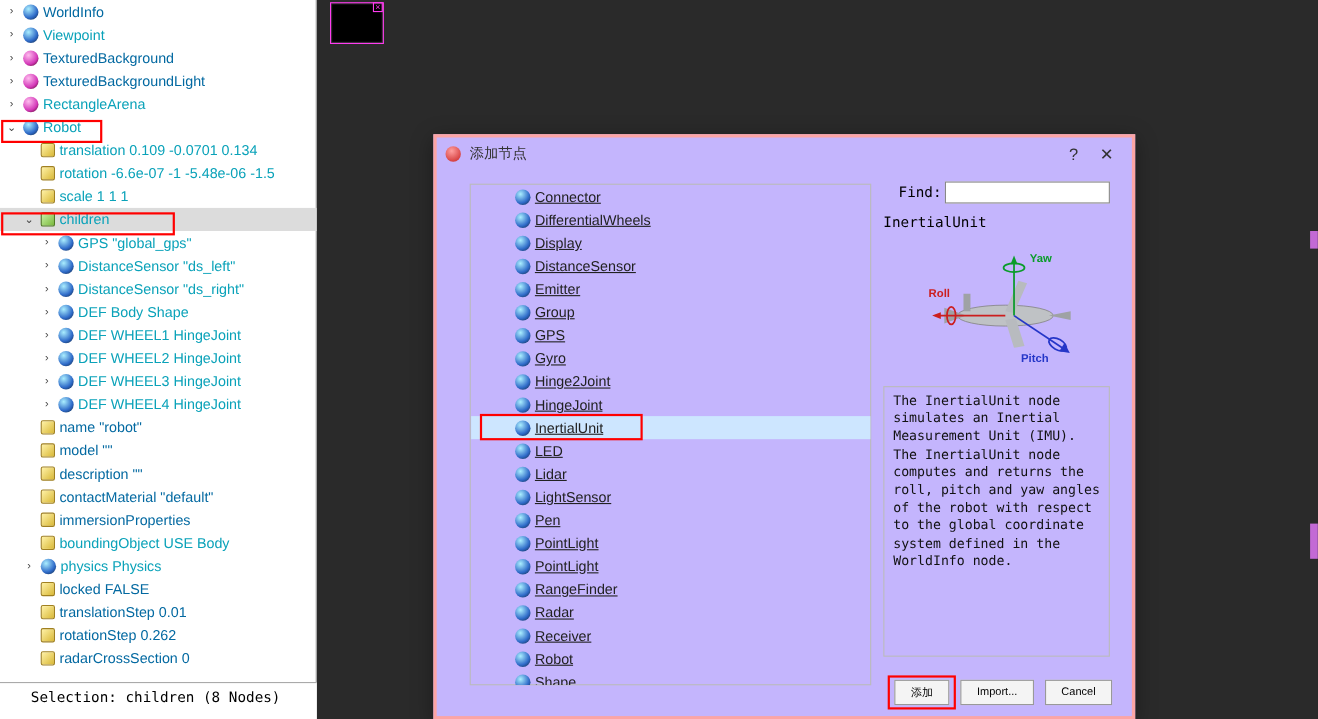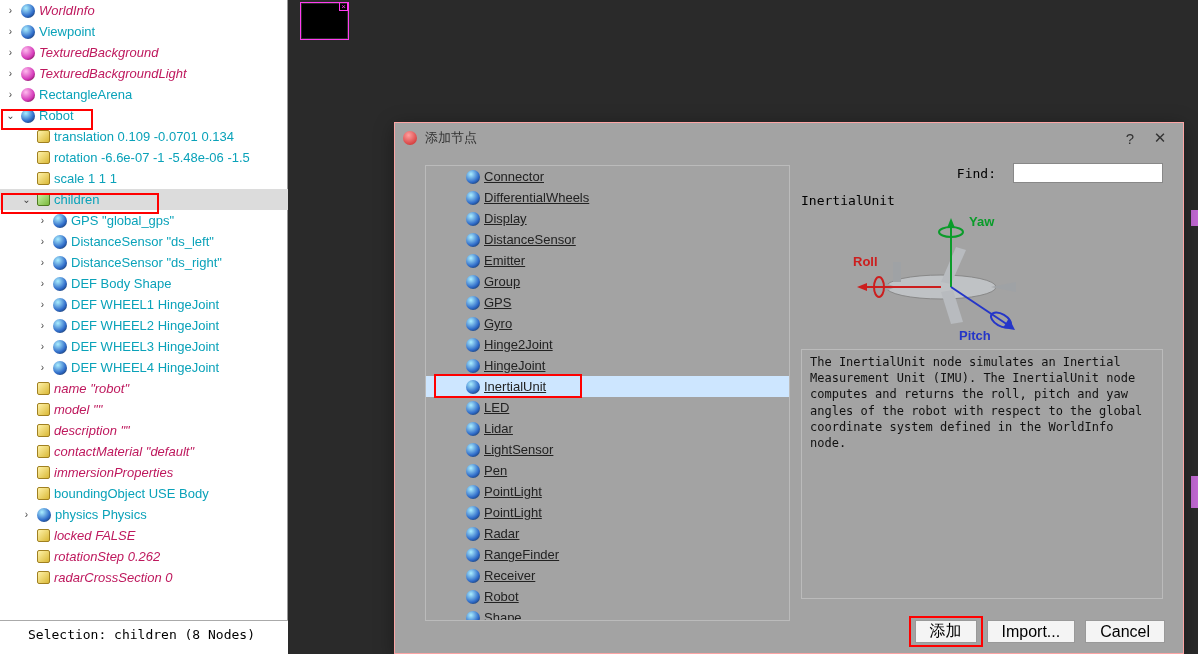--- a/index.html
+++ b/index.html
@@ -14,58 +14,58 @@
 .tree-row { height:21px; display:flex; align-items:center; white-space:nowrap; cursor:default; }
 .tree-row.selected { background:#dcdcdc; }
 .expander { width:13px; display:inline-flex; justify-content:center; color:#444; font-size:10px; }
 .expander.empty { visibility:hidden; }
 .node-icon { width:14px; height:14px; border-radius:50%; margin:0 4px; display:inline-block; flex-shrink:0; }
 .sphere-blue { background:radial-gradient(circle at 35% 30%, #aef, #2e6ac8 60%, #123 100%); }
 .sphere-magenta { background:radial-gradient(circle at 35% 30%, #fbe, #d439b9 60%, #401 100%); }
 .cube-yellow { width:13px; height:13px; border-radius:2px; background:linear-gradient(135deg,#fff2a8,#d9b836); border:1px solid #a08020; }
 .cube-green { width:13px; height:13px; border-radius:2px; background:linear-gradient(135deg,#c9f2a8,#7ab93b); border:1px solid #4e7a20; }
 .node-label { color:#0aa2b9; }
-.node-label.gray { color:#be185d;font-style:italic; }
+.node-label.gray { color:#0369a1; }
 .indent0{padding-left:4px} .indent1{padding-left:20px} .indent2{padding-left:36px}
 .redbox { border:2px solid #f00; position:absolute; pointer-events:none; }
 .selection-bar { position:absolute; left:0; bottom:0; width:288px; height:34px; border-top:1px solid #aaa; background:#fff; font-family:Consolas,monospace; font-size:13px; padding:6px 0 0 28px; }
 
 
 .vp-thumb { position:absolute; left:300px; top:2px; width:49px; height:38px; border:1px solid #ff3cf0; }
 .vp-thumb .inner { position:absolute; left:1px; top:1px; width:45px; height:34px; background:#000; }
 .vp-thumb .x { position:absolute; right:0; top:-1px; width:9px; height:9px; border:1px solid #ff3cf0; color:#ff3cf0; font-size:8px; line-height:7px; text-align:center; }
 
 
-.dialog { position:absolute; left:394px; top:122px; width:790px; height:532px; background:#a3a3a3; border:1px solid #fca5a5; box-shadow:0 4px 18px rgba(0,0,0,0.35); }
+.dialog { position:absolute; left:394px; top:122px; width:638px; height:532px; background:#c4b5fd; border:3px solid #fca5a5; box-shadow:0 4px 18px rgba(0,0,0,0.35); }
 .titlebar { height:30px; display:flex; align-items:center; padding:0 8px; }
 .titlebar .bug { width:14px; height:14px; border-radius:50%; background:radial-gradient(circle at 40% 30%, #ff9e9e, #c82020); margin-right:8px; }
 .titlebar .title { flex:1; color:#333; }
 .titlebar .tb-btn { width:30px; text-align:center; font-size:15px; color:#333; }
 .dialog-body { position:absolute; left:0; top:30px; right:0; bottom:0; }
 
 .node-list-wrap { position:absolute; left:30px; top:12px; width:365px; height:456px; border:1px solid #bbb; overflow-y:scroll; }
 .node-list-wrap::-webkit-scrollbar { width:17px;} .node-list-wrap::-webkit-scrollbar-track{background:#f0f0f0}
 .node-list-wrap::-webkit-scrollbar-thumb{background:#c0c0c0;border:1px solid #a0a0a0}
 .list-row { height:21px; display:flex; align-items:center; padding-left:36px; cursor:default; }
 .list-row.selected { background:#cde6ff; }
 .list-row .node-label { color:#222;text-decoration:underline; }
 .red-sel { position:absolute; border:2px solid #f00; pointer-events:none; }
 
 .find-row { position:absolute; right:20px; top:10px; display:flex; align-items:center; }
-.find-row label { font-family:Consolas,monospace; margin-right:17px;text-align:center; }
+.find-row label { font-family:Consolas,monospace; margin-right:3px;text-align:center; }
 .find-row input { width:150px; height:20px; border:1px solid #888; padding:0 4px; }
 
 .info-wrap { position:absolute; left:406px; top:40px; right:20px; bottom:54px; }
 .info-title { font-family:Consolas,monospace; margin-bottom:4px; }
 .info-fig { height:130px; border:none; display:flex; align-items:center; justify-content:flex-start; position:relative; }
 .info-fig svg { width:260px; height:130px; }
 .info-desc { position:absolute; top:156px; left:0; right:0; bottom:0; border:1px solid #bbb; padding:4px 8px; font-family:Consolas,monospace; font-size:12px; line-height:1.35; color:#111; }
 
 .dlg-buttons { position:absolute; right:18px; bottom:10px; display:flex; gap:10px; }
-.dlg-buttons button { height:23px; padding:0 14px; background:#f4f4f4; border:1px solid #999; font-size:16px; cursor:pointer; }
+.dlg-buttons button { height:23px; padding:0 14px; background:#f4f4f4; border:1px solid #999; font-size:10px; cursor:pointer; }
 .btn-add-wrap { position:relative; }
 .btn-red { border:2px solid #f00; position:absolute; left:-6px; top:-4px; right:-6px; bottom:-4px; pointer-events:none; }
 
 
 .side-accent { position:absolute; right:0; width:7px; background:#c36ad5; }
 </style>
 </head>
 <body>
 
 <div class="tree-panel">
@@ -192,20 +192,25 @@
       </div>
       <div class="tree-row indent1">
         <span class="expander">›</span>
         <span class="node-icon sphere-blue"></span>
         <span class="node-label">physics Physics</span>
       </div>
       <div class="tree-row indent1">
         <span class="expander empty">›</span>
         <span class="node-icon cube-yellow"></span>
         <span class="node-label gray">locked FALSE</span>
+      </div>
+      <div class="tree-row indent1">
+        <span class="expander empty">›</span>
+        <span class="node-icon cube-yellow"></span>
+        <span class="node-label gray">translationStep 0.01</span>
       </div>
       <div class="tree-row indent1">
         <span class="expander empty">›</span>
         <span class="node-icon cube-yellow"></span>
         <span class="node-label gray">rotationStep 0.262</span>
       </div>
       <div class="tree-row indent1">
         <span class="expander empty">›</span>
         <span class="node-icon cube-yellow"></span>
         <span class="node-label gray">radarCrossSection 0</span>
@@ -298,25 +303,25 @@
         <div class="list-row">
           <span class="node-icon sphere-blue"></span>
           <span class="node-label">PointLight</span>
         </div>
         <div class="list-row">
           <span class="node-icon sphere-blue"></span>
           <span class="node-label">PointLight</span>
         </div>
         <div class="list-row">
           <span class="node-icon sphere-blue"></span>
+          <span class="node-label">RangeFinder</span>
+        </div>
+        <div class="list-row">
+          <span class="node-icon sphere-blue"></span>
           <span class="node-label">Radar</span>
-        </div>
-        <div class="list-row">
-          <span class="node-icon sphere-blue"></span>
-          <span class="node-label">RangeFinder</span>
         </div>
         <div class="list-row">
           <span class="node-icon sphere-blue"></span>
           <span class="node-label">Receiver</span>
         </div>
         <div class="list-row">
           <span class="node-icon sphere-blue"></span>
           <span class="node-label">Robot</span>
         </div>
         <div class="list-row">

